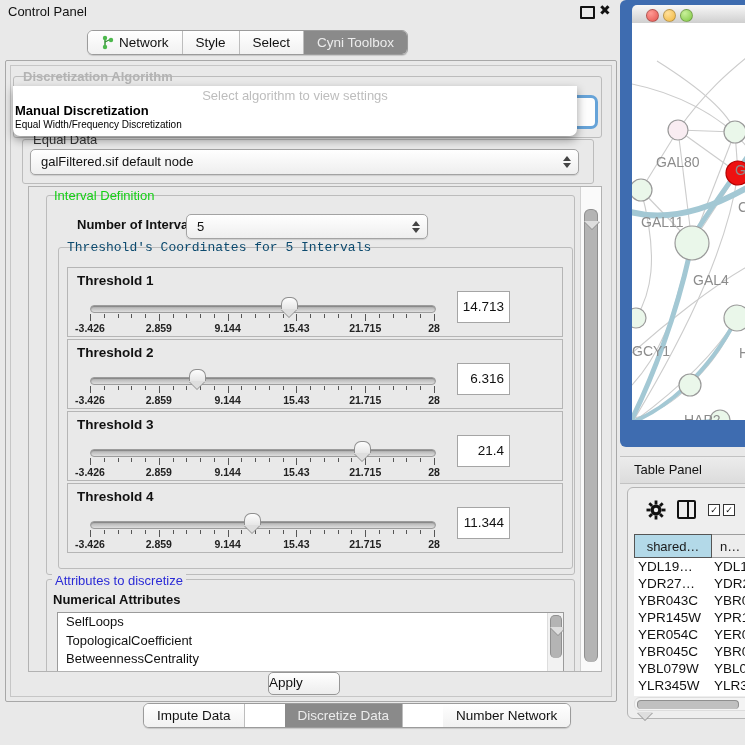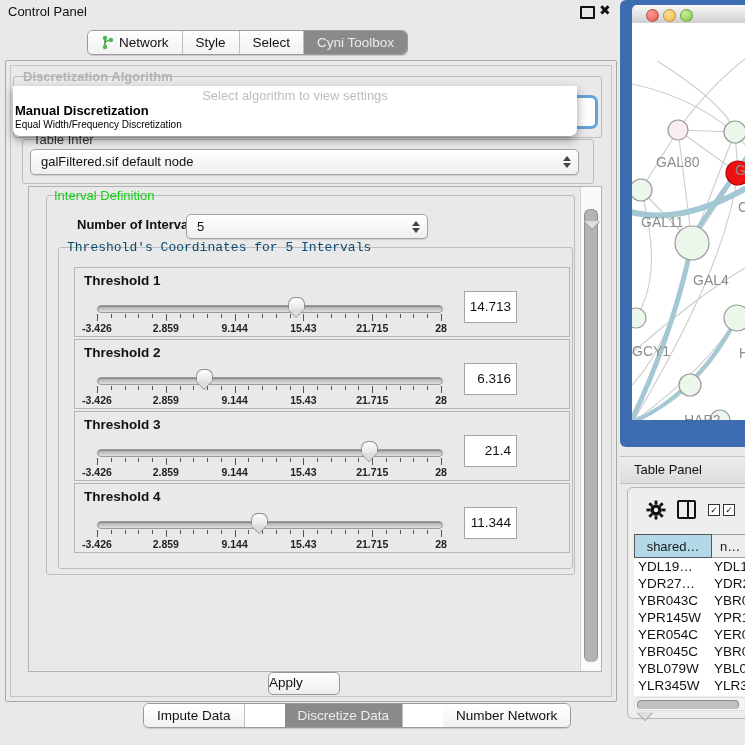--- a/index.html
+++ b/index.html
@@ -42,21 +42,21 @@
   .spinner i{position:absolute;left:0;width:0;height:0;border-left:4px solid transparent;border-right:4px solid transparent;}
   .spinner .up{top:0;border-bottom:5px solid #444;}
   .spinner .dn{bottom:0;border-top:5px solid #444;}
 
   
   .scrollpanel{left:28px;top:186px;width:572px;height:484px;border:1px solid #b2b2b2;background:#e9e9e9;overflow:hidden;}
   .vscroll{position:absolute;right:0;top:0;width:20px;height:100%;background:#fafafa;border-left:1px solid #d2d2d2;}
   .vscroll .thumb{position:absolute;left:3px;width:12px;border-radius:6px;background:#b4b4b4;}
 
   
-  .tbox{position:relative;width:494px;height:68px;border:1px solid #b5b5b5;background:#e9e9e9;margin:0 0 2px 7px;}
+  .tbox{position:relative;width:494px;height:68px;border:1px solid #b5b5b5;background:#e9e9e9;margin:0 0 2px 0;}
   .tbox .tlabel{position:absolute;left:9px;top:5px;font-weight:bold;font-size:13.5px;color:#111;}
   .track{position:absolute;left:22px;top:37px;width:344px;height:6px;border:1px solid #9c9c9c;border-radius:4px;
          background:linear-gradient(#adadad,#dedede);box-shadow:inset 0 1px 1px rgba(0,0,0,.25);}
   .ticks{position:absolute;left:22px;top:46px;width:344px;height:18px;}
   .tick{position:absolute;top:0;width:1px;height:4px;background:#555;}
   .tick.major{height:7px;}
   .tick-label{position:absolute;top:8px;transform:translateX(-50%);font-size:10.5px;font-weight:bold;color:#222;white-space:nowrap;}
   .thumb{position:absolute;top:29px;width:15px;height:11px;border:1px solid #8f8f8f;border-bottom:none;
          border-radius:7px 7px 0 0;background:linear-gradient(#fdfdfd,#e6e6e6);z-index:2;}
   .thumb::after{content:'';position:absolute;left:-1px;top:11px;width:0;height:0;
@@ -142,21 +142,21 @@
 
   <div class="abs combo-fragment"></div>
 
   <div class="abs popup">
     <div class="hint">Select algorithm to view settings</div>
     <div class="opt1">Manual Discretization</div>
     <div class="opt2">Equal Width/Frequency Discretization</div>
   </div>
 
   <div class="groupbox" style="left:22px;top:139px;width:570px;height:43px;"></div>
-  <div class="group-label" style="left:30px;top:132px;color:#333;">Table Infer</div>
+  <div class="group-label" style="left:30px;top:132px;color:#333;">Equal Data</div>
   <div class="combo" style="left:30px;top:149px;width:547px;height:24px;">
     <span class="txt">galFiltered.sif default node</span>
     <span class="spinner">
         <i class="up"></i>
         <i class="dn"></i>
       </span>
   </div>
 
   <div class="abs scrollpanel">
     <div class="vscroll">
@@ -337,20 +337,34 @@
             <div class="tick-label" style="left: 137.6px;">9.144</div>
             <div class="tick-label" style="left: 206.4px;">15.43</div>
             <div class="tick-label" style="left: 275.2px;">21.715</div>
             <div class="tick-label" style="left: 344px;">28</div>
           </div>
       <div class="thumb" style="left: 176.178px;"></div>
       <div class="vfield">11.344</div>
     </div>
   </div>
 
+    <div class="groupbox" style="left:17px;top:392px;width:527px;height:100px;">
+      <div class="group-label" style="left:5px;top:-7px;color:#2b2bd6;background:#e9e9e9;">Attributes to discretize</div>
+      <div class="group-label" style="left:3px;top:12px;font-weight:bold;color:#111;">Numerical Attributes</div>
+      <div class="attr-list">
+        <div>
+            <div class="attr-item">SelfLoops</div>
+            <div class="attr-item">TopologicalCoefficient</div>
+            <div class="attr-item">BetweennessCentrality</div>
+          </div>
+        <div class="attr-scroll">
+            <div class="thumb"></div>
+          </div>
+      </div>
+    </div>
   </div>
 
   <div class="abs apply-btn">Apply</div>
 
   <div class="seg" style="left:143px;top:703px;gap:40px;">
     <div class="tab">
         <span>Impute Data</span>
       </div>
     <div class="tab active">
         <span>Discretize Data</span>

